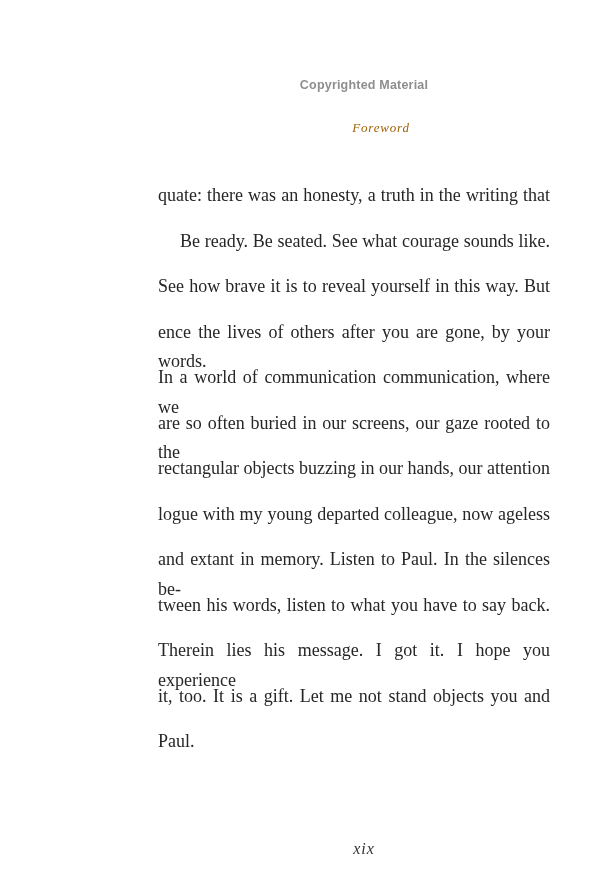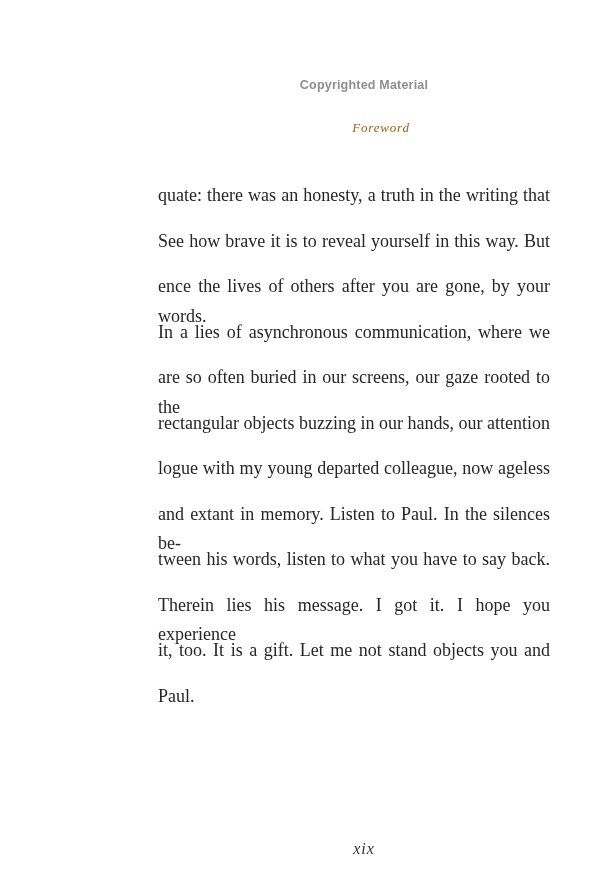--- a/index.html
+++ b/index.html
@@ -66,23 +66,24 @@
 </head>
 <body>
 
 <div class="page">
   <div class="notice top">Copyrighted Material</div>
 
   <h1 class="heading">Foreword</h1>
 
   <div class="body">
       <div class="line just">quate: there was an honesty, a truth in the writing that</div>
+      <div class="line just indent">Be ready. Be seated. See what courage sounds like.</div>
       <div class="line just">See how brave it is to reveal yourself in this way. But</div>
       <div class="line just">ence the lives of others after you are gone, by your words.</div>
-      <div class="line just">In a lies of asynchronous communication, where we</div>
+      <div class="line just">In a world of communication communication, where we</div>
       <div class="line just">are so often buried in our screens, our gaze rooted to the</div>
       <div class="line just">rectangular objects buzzing in our hands, our attention</div>
       <div class="line just">logue with my young departed colleague, now ageless</div>
       <div class="line just">and extant in memory. Listen to Paul. In the silences be-</div>
       <div class="line just">tween his words, listen to what you have to say back.</div>
       <div class="line just">Therein lies his message. I got it. I hope you experience</div>
       <div class="line just">it, too. It is a gift. Let me not stand objects you and</div>
       <div class="line">Paul.</div>
     </div>
 

